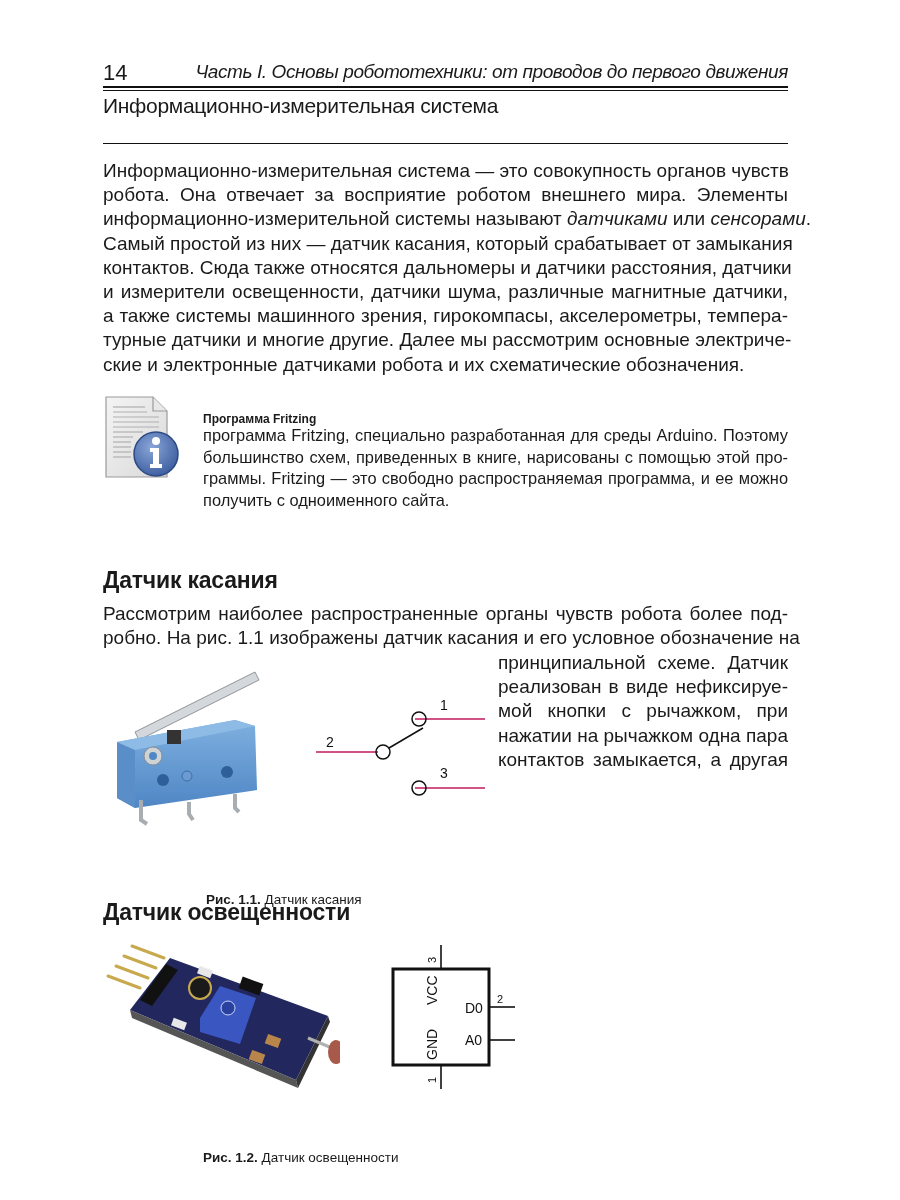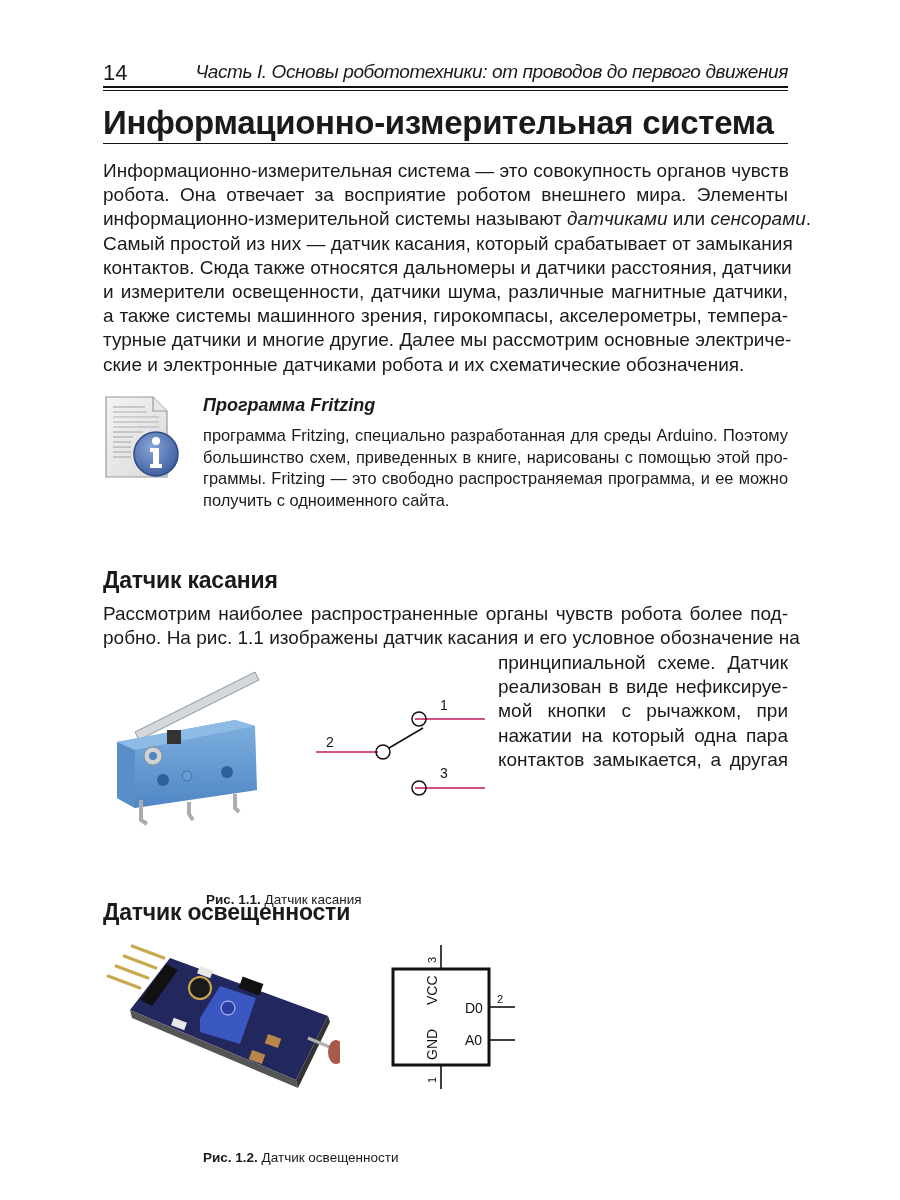--- a/index.html
+++ b/index.html
@@ -8,31 +8,31 @@
   .serif { font-family: Liberation Sans, sans-serif; }
   .sans { font-family: "Liberation Sans", "DejaVu Sans", sans-serif; }
 
   
   .run-head { position:absolute; left:103px; top:58px; width:685px; height:26px; }
   .page-num { position:absolute; left:0; top:2px; font-size:22px; }
   .run-title { position:absolute; right:0; top:3px; font-size:19px; font-style:italic; letter-spacing:-0.4px; }
   .rule-double { position:absolute; left:103px; top:86px; width:685px; height:5px; border-top:2px solid #111; border-bottom:1px solid #111; box-sizing:border-box; }
 
   
-  .h1 { position:absolute; left:103px; top:104px; font-size:33px; font-weight:bold; letter-spacing:-0.3px; }
+  .h1 { position:absolute; left:103px; top:94px; font-size:21px; font-weight:normal; letter-spacing:-0.3px; }
   .rule-h1 { position:absolute; left:103px; top:143px; width:685px; border-top:1.5px solid #111; }
 
   .para { position:absolute; left:103px; width:685px; font-size:19px; line-height:24.2px; text-align:justify; }
   .para .ln { display:block; text-align:justify; text-align-last:justify; white-space:nowrap; }
   .para .ln.last { text-align-last:left; }
   .para em { font-style:italic; }
 
   
   .note-icon { position:absolute; left:103px; top:395px; width:76px; height:84px; }
-  .note-title { position:absolute; left:203px; top:395px; font-size:18px; font-weight:bold; font-style:italic; }
+  .note-title { position:absolute; left:203px; top:412px; font-size:12px; font-weight:bold; }
   .note-body { position:absolute; left:203px; top:425px; width:585px; font-size:16.4px; line-height:21.6px; }
   .note-body .ln { display:block; text-align:justify; text-align-last:justify; white-space:nowrap; }
   .note-body .ln.last { text-align-last:left; }
 
   .h2 { position:absolute; left:103px; font-size:23px; font-weight:bold; letter-spacing:-0.2px; }
 
   .side-text { position:absolute; width:290px; font-size:19px; line-height:24.2px; }
   .side-text .ln { display:block; text-align:justify; text-align-last:justify; white-space:nowrap; }
   .side-text .ln.last { text-align-last:left; }
 
@@ -107,21 +107,21 @@
 
   <div class="h2 sans" style="top:567px;">Датчик касания</div>
   <div class="para serif" style="top:602px;">
     <span class="ln">Рассмотрим наиболее распространенные органы чувств робота более под-</span>
     <span class="ln">робно. На рис. 1.1 изображены датчик касания и его условное обозначение на</span>
   </div>
   <div class="side-text serif" style="left:498px; top:651px;">
     <span class="ln">принципиальной схеме. Датчик</span>
     <span class="ln">реализован в виде нефиксируе-</span>
     <span class="ln">мой кнопки с рычажком, при</span>
-    <span class="ln">нажатии на который одна пара</span>
+    <span class="ln">нажатии на рычажком одна пара</span>
     <span class="ln">контактов замыкается, а другая</span>
   </div>
 
   <svg class="fig" style="left:105px; top:670px;" width="165" height="165" viewBox="0 0 165 165">
     <defs>
       <linearGradient id="blueg" x1="0" y1="0" x2="0" y2="1">
         <stop offset="0" stop-color="#7fb0e0"></stop>
           <stop offset="1" stop-color="#4f86c4"></stop>
       </linearGradient>
     </defs>

